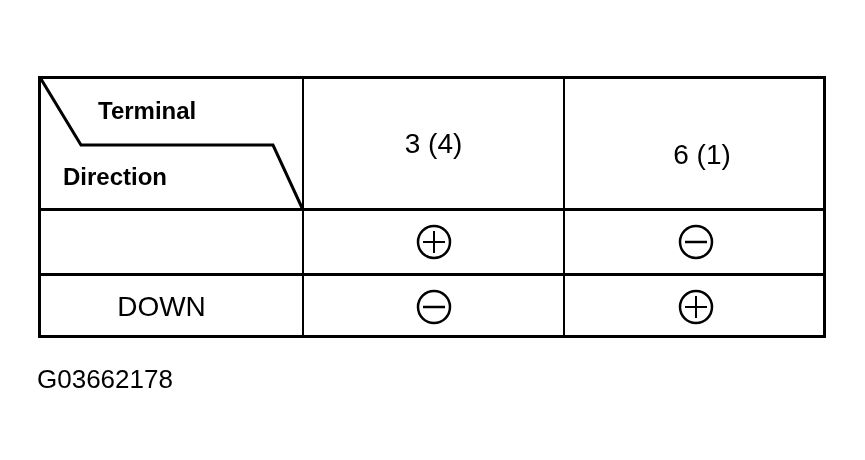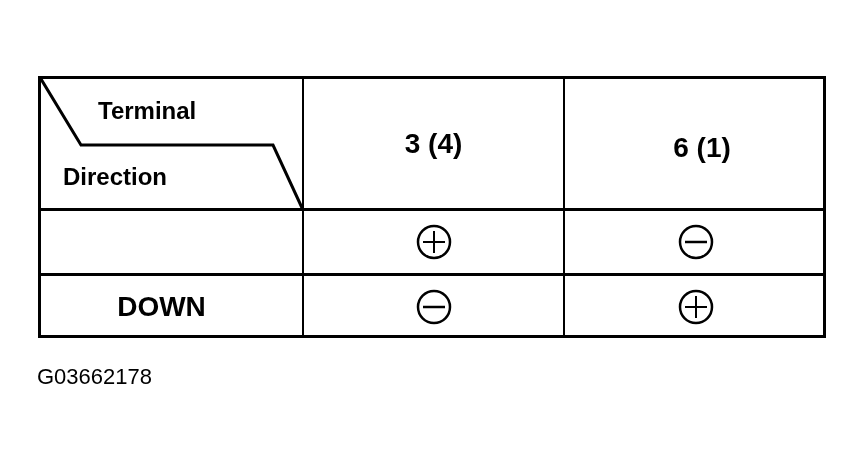--- a/index.html
+++ b/index.html
@@ -3,44 +3,44 @@
 <meta charset="utf-8">
 <style>
   html, body { margin:0; padding:0; background:#fff; }
   body { width:865px; height:460px; position:relative; overflow:hidden;
          font-family:"Liberation Sans", "DejaVu Sans", sans-serif; color:#000; }
   .tbl { position:absolute; left:38px; top:76px; width:788px; height:262px;
          border:3px solid #000; box-sizing:border-box; }
   .vline { position:absolute; top:0; bottom:0; width:2px; background:#000; }
   .hline { position:absolute; left:0; right:0; height:3px; background:#000; }
   .cell { position:absolute; display:flex; align-items:center; justify-content:center;
-          font-weight:bold; font-size:28px;border-radius:7px; }
+          font-weight:normal; font-size:28px;border-radius:7px; }
   .sym { width:38px; height:38px; }
-  .caption { position:absolute; left:37px; top:364px; font-size:22px; }
+  .caption { position:absolute; left:37px; top:364px; font-size:26px; }
   .hdr-lbl { position:absolute; font-weight:bold; font-size:24px; }
 </style>
 </head>
 <body>
 
 <div class="tbl">
 
   <div class="vline" style="left:261px"></div>
   <div class="vline" style="left:522px"></div>
 
   <div class="hline" style="top:129px"></div>
   <div class="hline" style="top:194px"></div>
 
   <svg style="position:absolute;left:0;top:0" width="264" height="132">
     <polyline points="0,0 40,66 232,66 262,131" fill="none" stroke="#000" stroke-width="3"></polyline>
   </svg>
   <div class="hdr-lbl" style="left:57px;top:18px">Terminal</div>
   <div class="hdr-lbl" style="left:22px;top:84px">Direction</div>
 
   <div class="cell" style="left:263px;top:0;width:259px;height:129px">3 (4)</div>
-  <div class="cell" style="left:524px;top:4px;width:274px;height:129px">6 (1)</div>
+  <div class="cell" style="left:524px;top:11px;width:274px;height:129px">6 (1)</div>
 
   <div class="cell" style="left:0;top:197px;width:241px;height:62px">DOWN</div>
 
   <div class="cell" style="left:263px;top:132px;width:259px;height:62px">
     <svg class="sym" viewBox="0 0 38 38">
       <circle cx="19" cy="19" r="16" fill="none" stroke="#000" stroke-width="2.5"></circle>
       <line x1="8" y1="19" x2="30" y2="19" stroke="#000" stroke-width="2"></line>
       <line x1="19" y1="8" x2="19" y2="30" stroke="#000" stroke-width="2"></line>
     </svg>
   </div>

